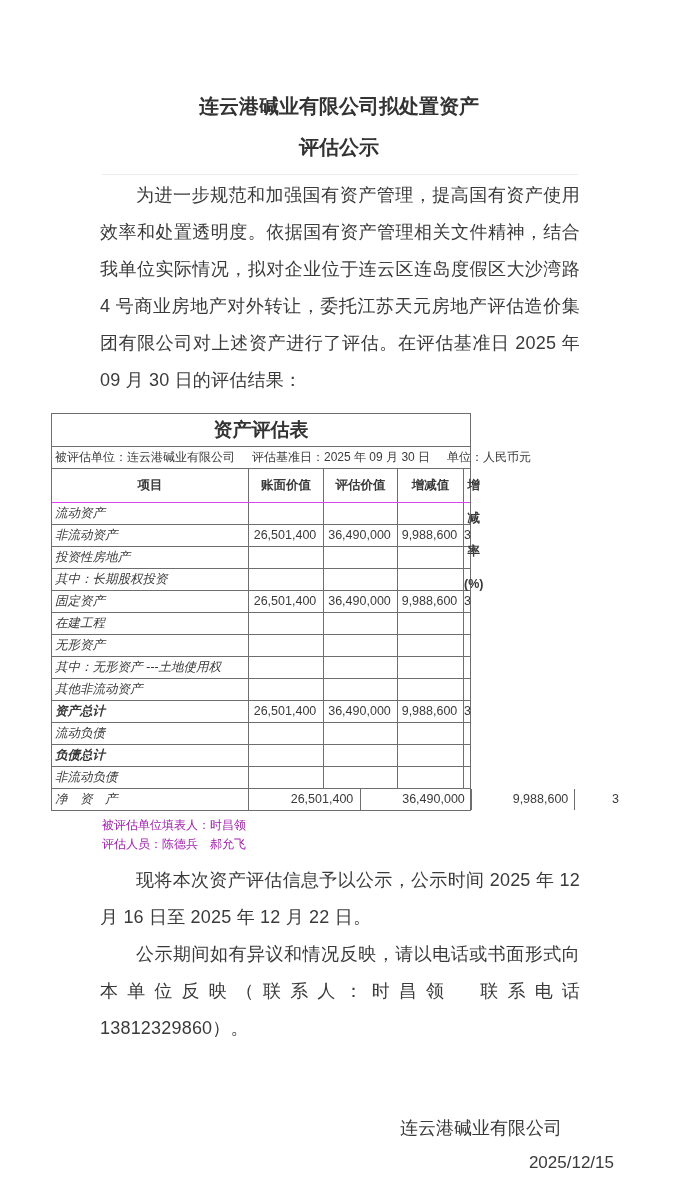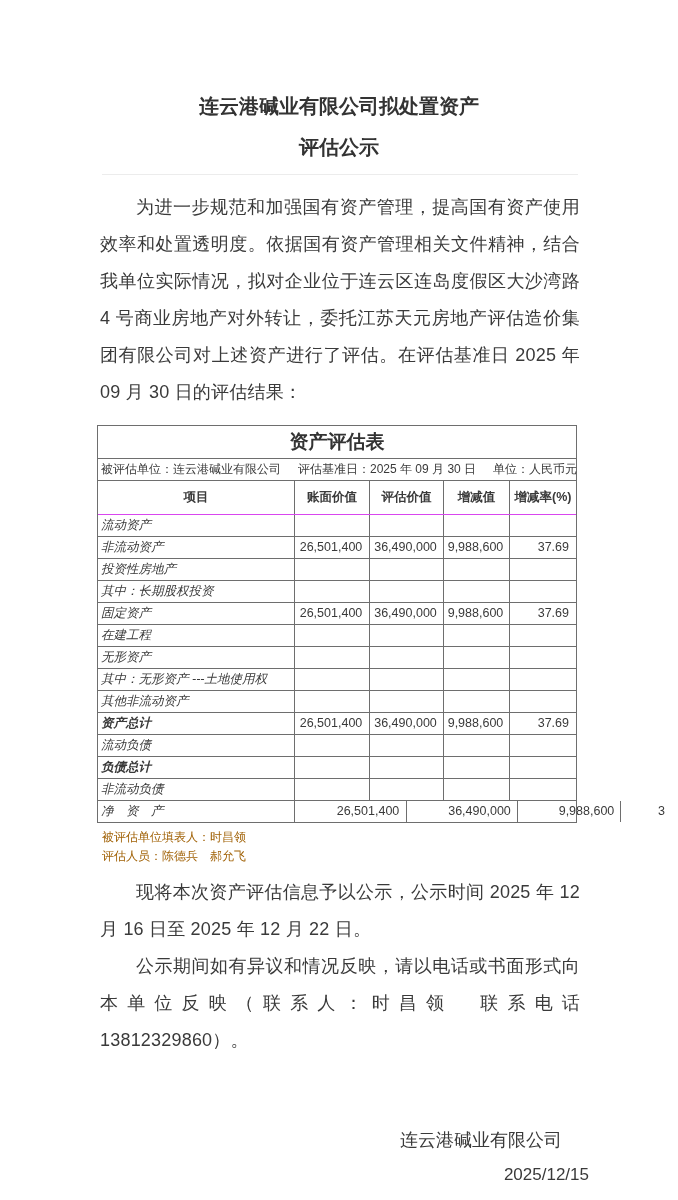--- a/index.html
+++ b/index.html
@@ -5,25 +5,25 @@
   html,body{margin:0;padding:0;}
   body{
     width:678px;height:1200px;background:#ffffff;position:relative;
     font-family:"Liberation Sans","DejaVu Sans",sans-serif;
     color:#3a3a3a;-webkit-font-smoothing:antialiased;
   }
   .titles{padding-top:86px;text-align:center;}
   .doc-title{margin:0;font-size:20px;font-weight:700;line-height:41px;color:#333;}
   .divider{height:1px;background:#ececec;margin:6px 100px 0 102px;}
   .para{
-    margin:14px 98px 0 100px;font-size:18px;line-height:37px;
+    margin:2px 98px 0 100px;font-size:18px;line-height:37px;
     text-indent:2em;text-align:justify;color:#3a3a3a;letter-spacing:0.2px;
   }
   .atable{
-    margin:14px 0 0 97px;width:480px;box-sizing:border-box;
+    margin:14px 0 0 51px;width:420px;box-sizing:border-box;
     border:1px solid #6e6e6e;
   }
   .t-title{
     height:32px;line-height:32px;text-align:center;font-size:19px;font-weight:700;
     border-bottom:1px solid #6e6e6e;color:#333;
   }
   .t-info{
     height:21px;display:flex;justify-content:space-between;align-items:center;
     padding:0 3px;font-size:12px;border-bottom:1px solid #6e6e6e;white-space:nowrap;gap:17px;
   }
@@ -34,26 +34,26 @@
   }
   .trow{border-bottom:1px solid #6e6e6e;}
   .trow:last-child{border-bottom:none;gap:37px;}
   .trow .cell{height:21px;line-height:21px;font-size:12.5px;white-space:nowrap;overflow:hidden;}
   .cell{border-right:1px solid #6e6e6e;box-sizing:border-box;}
   .cell:last-child{border-right:none;}
   .c-item{text-align:left;padding-left:3px;font-style:italic;}
   .c-num{text-align:center;padding-right:2px;}
   .c-rate{text-align:right;padding-right:7px;}
   .trow.bold .c-item{font-weight:700;}
-  .t-notes{margin:5px 0 0 102px;font-size:12px;line-height:19px;color:#a16207;}
+  .t-notes{margin:5px 0 0 102px;font-size:12px;line-height:19px;color:#a21caf;}
   .footer-para{margin:8px 98px 0 100px;}
   .footer-para + .footer-para{margin-top:0;}
   .signature{margin-top:72px;}
   .sig-company{text-align:right;padding-right:116px;font-size:18px;line-height:18px;color:#3a3a3a;}
-  .sig-date{margin-top:17px;text-align:right;padding-right:89px;font-size:17px;line-height:18px;color:#3a3a3a;}
+  .sig-date{margin-top:17px;text-align:right;padding-right:64px;font-size:17px;line-height:18px;color:#3a3a3a;}
 </style>
 </head>
 <body>
 
 <div>
 
   <div class="titles">
     <h1 class="doc-title">连云港碱业有限公司拟处置资产</h1>
     <h1 class="doc-title">评估公示</h1>
   </div>

